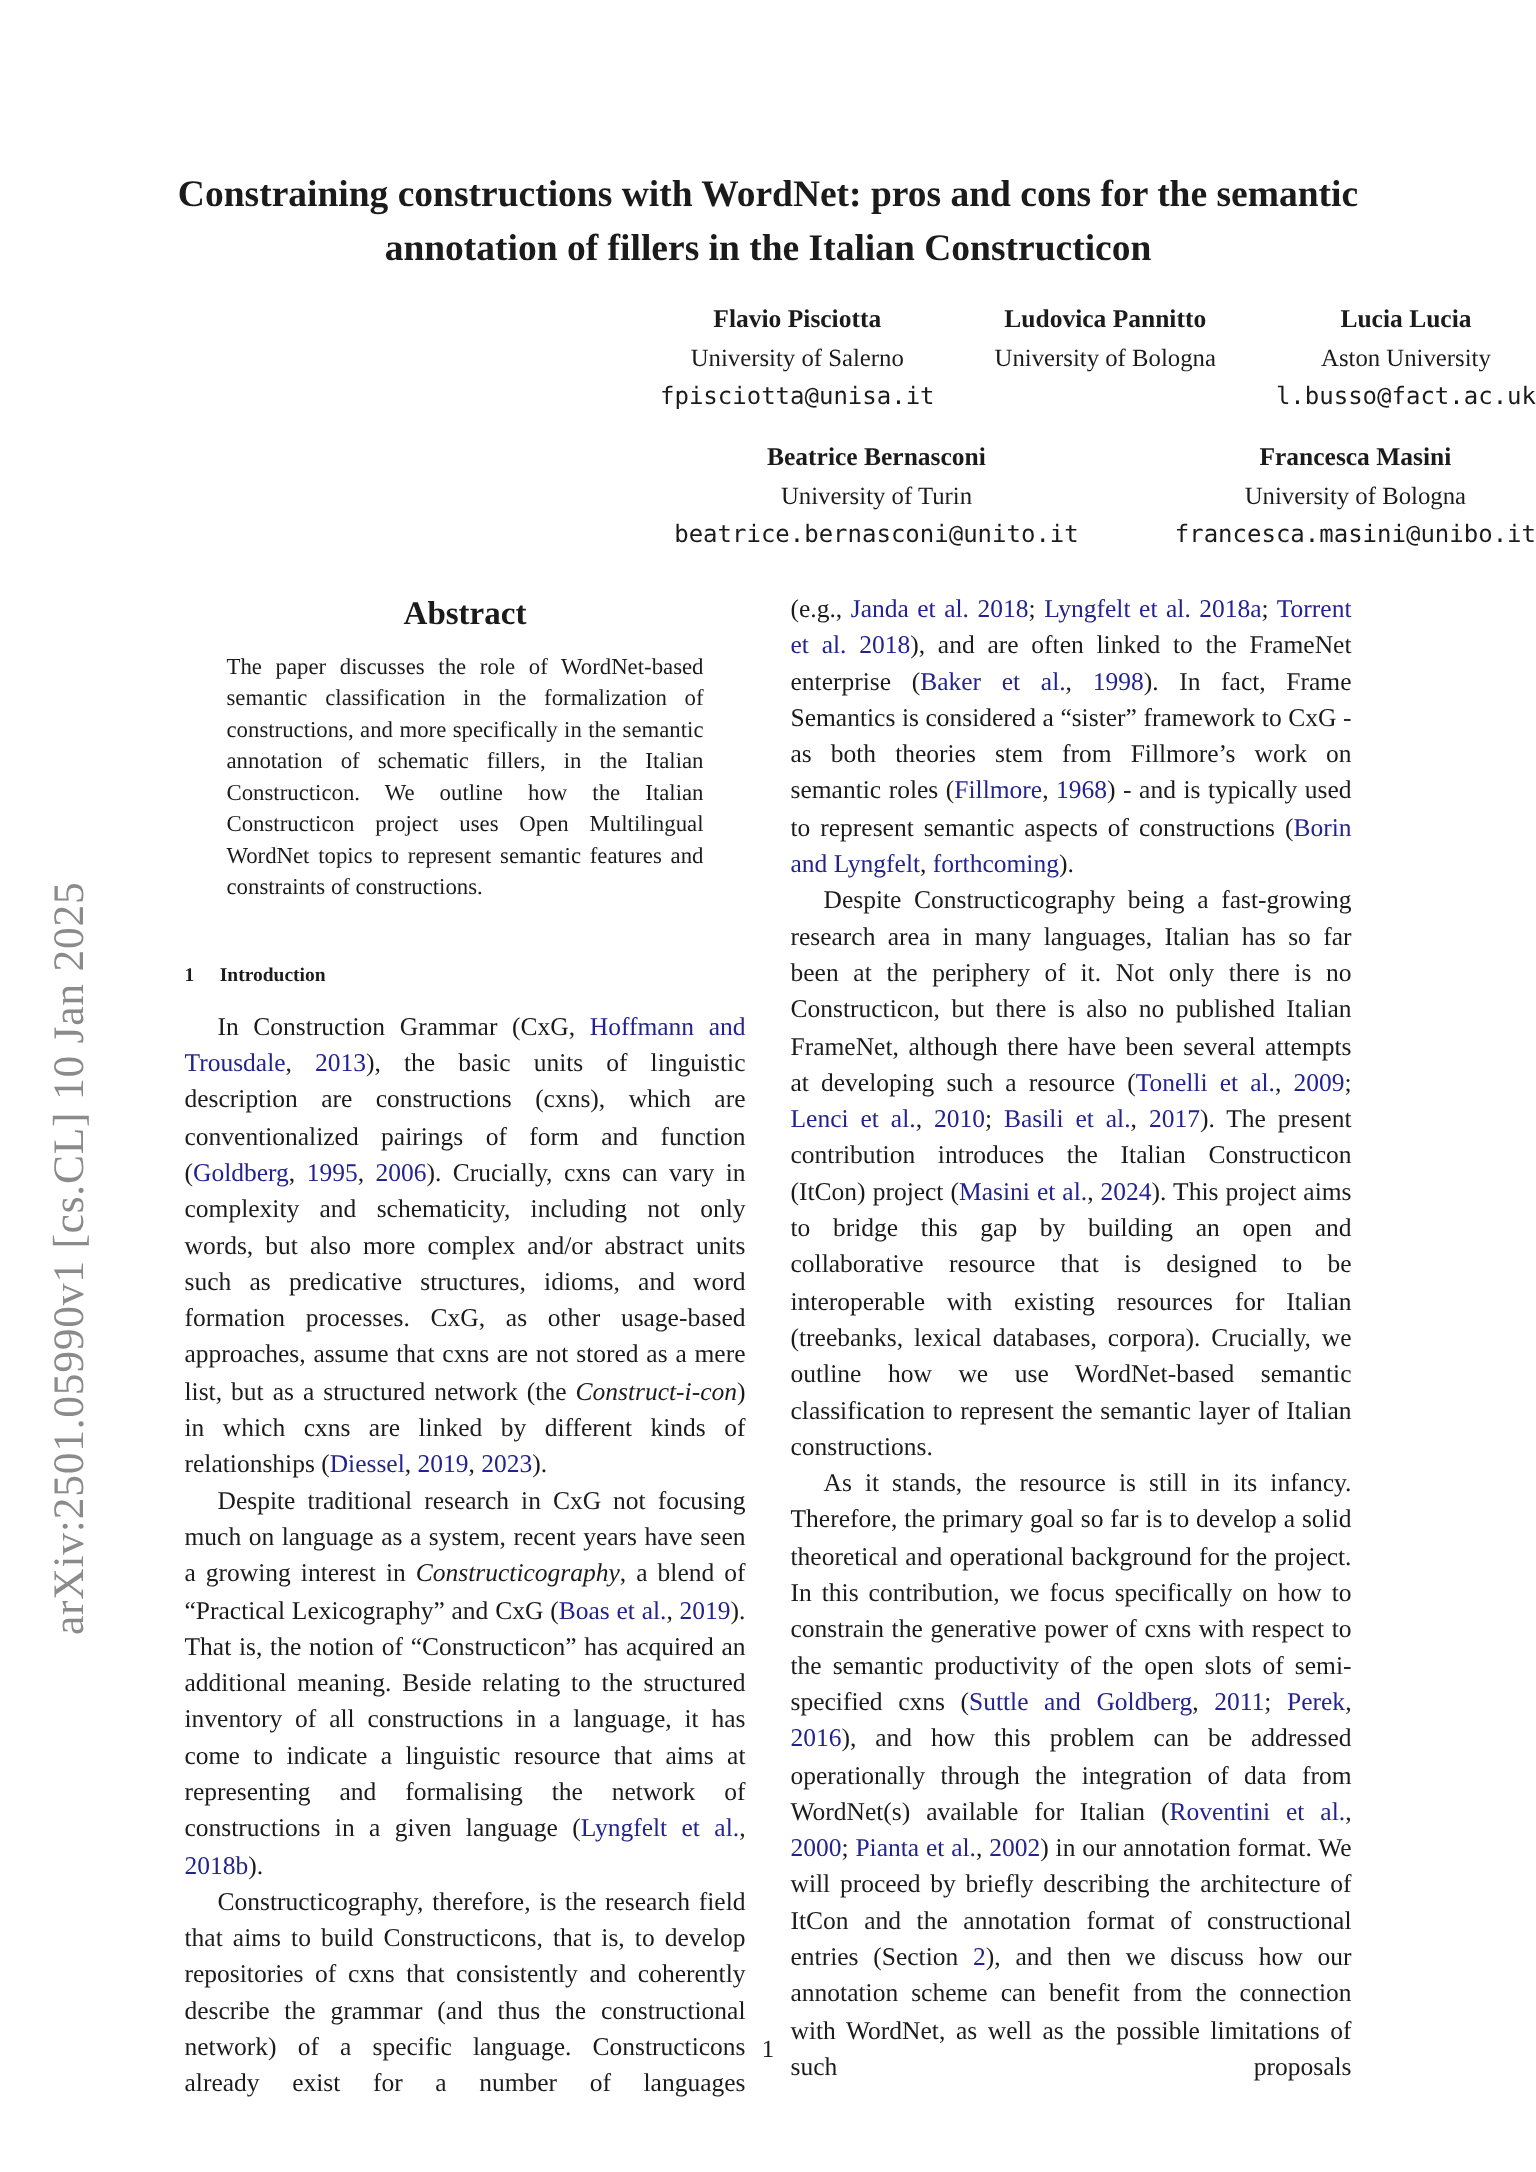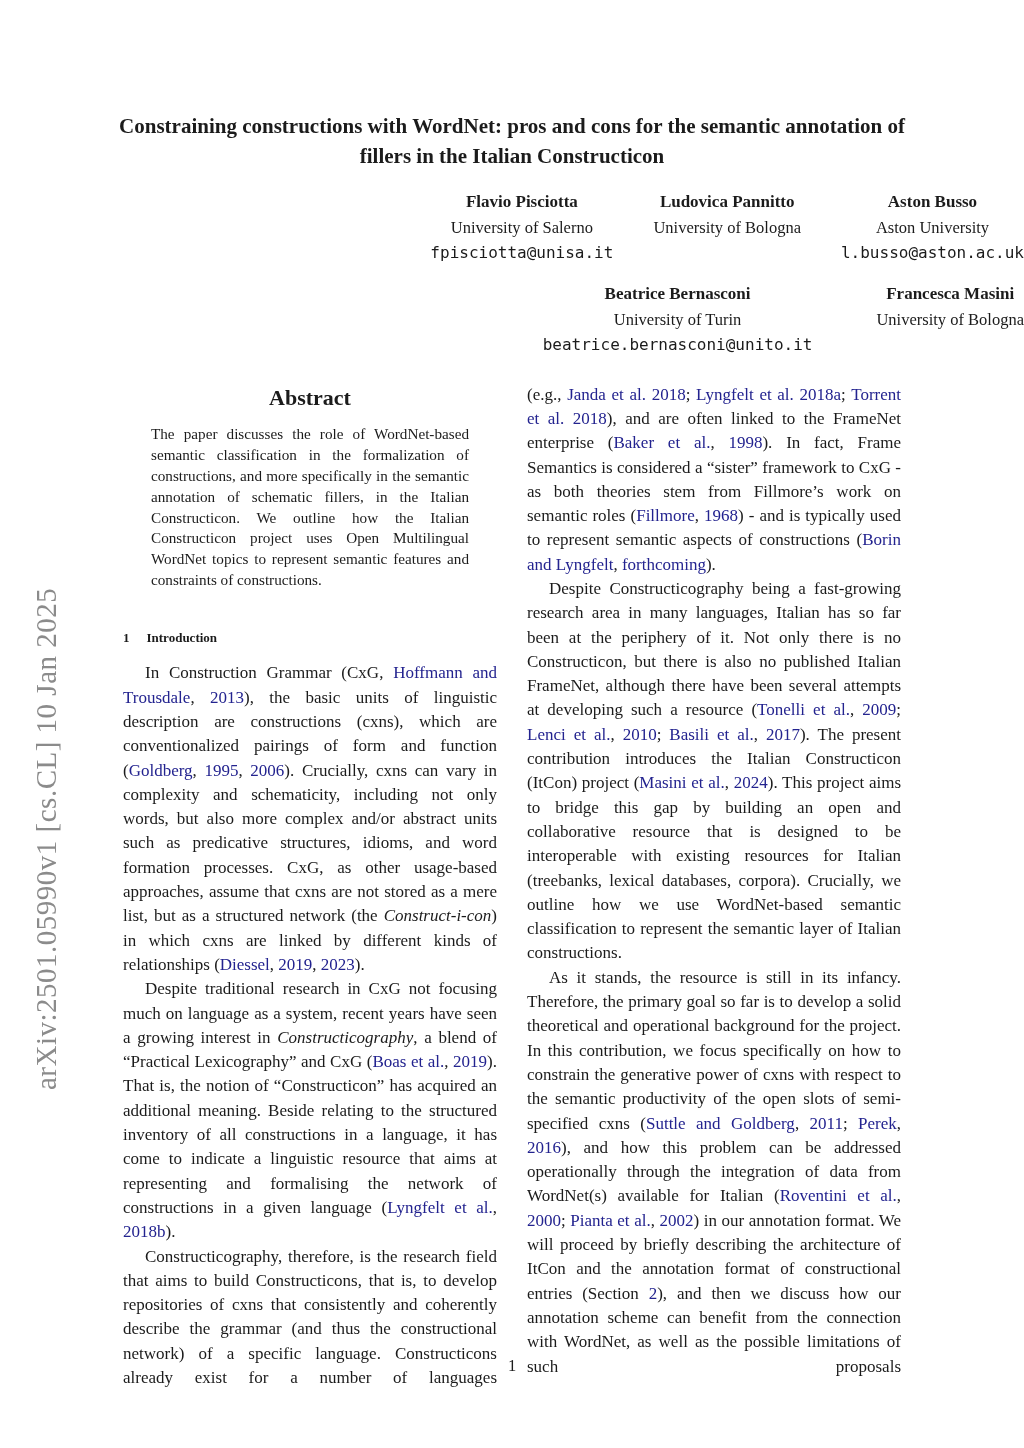--- a/index.html
+++ b/index.html
@@ -19,21 +19,21 @@
     white-space: nowrap;
     font-size: 29px;
     letter-spacing: 0.5px;
     color: var(--banner_gray, #8b8b8b);
   }
   .page-inner { padding-top: 112px; }
   .title {
     width: 800px;
     margin: 0 auto;
     text-align: center;
-    font-size: 21px;
+    font-size: 25px;
     font-weight: bold;
     line-height: 1.42;
   }
   .authors-row { display: flex; justify-content: flex-end; }
   .row1 { gap: 40px; margin-top: 17px; }
   .row2 { gap: 64px; margin-top: 16px; }
   .author-block { text-align: center; }
   .author-name { font-size: 17px; font-weight: bold; line-height: 26px; }
   .author-affil { font-size: 16.5px; line-height: 25px; }
   .author-email {
@@ -97,35 +97,36 @@
     <div class="author-block">
       <div class="author-name">Flavio Pisciotta</div>
       <div class="author-affil">University of Salerno</div>
       <div class="author-email">fpisciotta@unisa.it</div>
     </div>
     <div class="author-block">
       <div class="author-name">Ludovica Pannitto</div>
       <div class="author-affil">University of Bologna</div>
     </div>
     <div class="author-block">
-      <div class="author-name">Aston Busso</div>
+      <div class="author-name">Lucia Lucia</div>
       <div class="author-affil">Aston University</div>
-      <div class="author-email">l.busso@aston.ac.uk</div>
+      <div class="author-email">l.busso@fact.ac.uk</div>
     </div>
   </div>
 
   <div class="authors-row row2">
     <div class="author-block">
       <div class="author-name">Beatrice Bernasconi</div>
       <div class="author-affil">University of Turin</div>
       <div class="author-email">beatrice.bernasconi@unito.it</div>
     </div>
     <div class="author-block">
       <div class="author-name">Francesca Masini</div>
       <div class="author-affil">University of Bologna</div>
+      <div class="author-email">francesca.masini@unibo.it</div>
     </div>
   </div>
 
   <div class="columns">
 
     <div class="col">
       <div class="abstract-heading">Abstract</div>
       <div class="abstract-text">The paper discusses the role of WordNet-based semantic classification in the formalization of constructions, and more specifically in the semantic annotation of schematic fillers, in the Italian Constructicon. We outline how the Italian Constructicon project uses Open Multilingual WordNet topics to represent semantic features and constraints of constructions.</div>
 
       <div class="section-heading">

